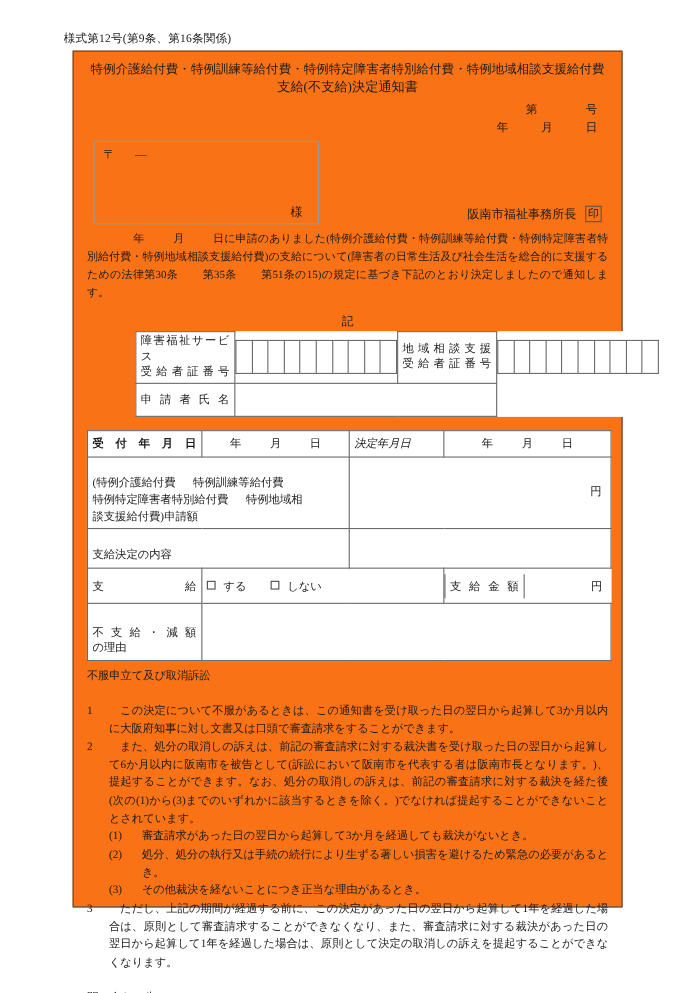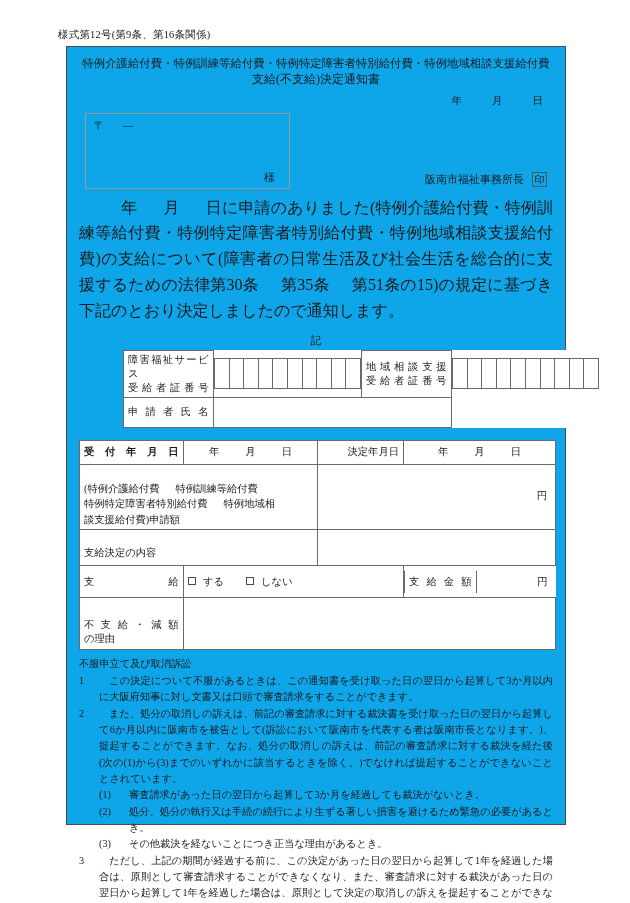--- a/index.html
+++ b/index.html
@@ -23,21 +23,21 @@
     letter-spacing: 0.2px;
     white-space: nowrap;
   }
 
   
   #doc-frame {
     position: absolute;
     left: 66px; top: 46px;
     width: 500px; height: 779px;
     border: 1px solid #4a4a4a;
-    background: #0ea5e9;
+    background: #f97316;
     padding: 0;
   }
 
   
   #title-block {
     text-align: center;
     padding-top: 8px;
     line-height: 1.45;
   }
   .title-line {
@@ -94,21 +94,21 @@
     display: inline-block;
     border: 1px solid #555;
     width: 15px; height: 15px;
     line-height: 13px;
     text-align: center;
     font-size: 10px;
   }
 
   
   #body-paragraph {
-    font-size: 16px;
+    font-size: 10px;
     line-height: 1.62;
     padding: 0 12px 0 12px;
     text-align: justify;
     text-justify: inter-character;
   }
   #body-paragraph .indent { display: inline-block; width: 42px; }
   #body-paragraph .g { display: inline-block; width: 26px; }
   #body-paragraph .g2 { display: inline-block; width: 22px; }
 
   
@@ -160,21 +160,21 @@
   }
   .chk-group { font-size: 10.3px; padding-left: 4px; }
   .chk-gap { display: inline-block; width: 22px; }
 
   
   #appeal {
     padding: 6px 12px 0 12px;
     font-size: 10.2px;
     line-height: 1.6;
   }
-  #appeal .head { margin-bottom: 1px; }
+  #appeal .head { margin-bottom: 16px; }
   .item { display: flex; align-items: flex-start; }
   .item .num { width: 20px; flex: 0 0 20px; }
   .item .num-w { width: 30px; flex: 0 0 30px; }
   .item .txt { flex: 1; text-align: justify; text-justify: inter-character; }
   .item .txt .lead { display: inline-block; width: 10px; }
   #contact { margin-top: 16px; font-size: 10.4px; }
 </style>
 </head>
 <body>
 
@@ -182,20 +182,23 @@
 
 <div id="doc-frame">
 
   <div id="title-block">
     <div class="title-line">特例介護給付費・特例訓練等給付費・特例特定障害者特別給付費・特例地域相談支援給付費</div>
     <div class="title-line-2">支給(不支給)決定通知書</div>
   </div>
 
   <div id="doc-meta">
     <div>
+      <span>第</span><span class="sp-lg"></span><span>号</span>
+    </div>
+    <div>
       <span>年</span><span class="sp-md"></span><span>月</span><span class="sp-md"></span><span>日</span>
     </div>
   </div>
 
   <div id="addressee-band">
     <div id="address-box">
       <div id="postal-row">
         <span>〒</span><span class="dash">—</span>
       </div>
       <div id="addressee-sama">様</div>
@@ -271,21 +274,21 @@
   </div>
 
   <div id="main-table-wrap">
     <table class="form" style="width:476px;">
       <tbody>
           <tr>
         <td style="width:104px; height:24px;font-weight:bold;" class="lbl-spread">受付年月日</td>
         <td style="width:134px;" class="ymd">
           <span>年</span><span class="s"></span><span>月</span><span class="s"></span><span>日</span>
         </td>
-        <td style="width:86px; text-align:right;">決定年月日</td>
+        <td style="width:86px; text-align:left;font-style:italic;">決定年月日</td>
         <td style="width:152px;" class="ymd">
           <span>年</span><span class="s"></span><span>月</span><span class="s"></span><span>日</span>
         </td>
       </tr>
       <tr>
         <td colspan="2" style="line-height:1.5; height:54px; vertical-align:top; padding-top:16px;">
           <div><span>(特例介護給付費</span><span style="display:inline-block;width:16px;"></span><span>特例訓練等給付費</span></div>
           <div><span>特例特定障害者特別給付費</span><span style="display:inline-block;width:16px;"></span><span>特例地域相</span></div>
           <div>談支援給付費)申請額</div>
         </td>

